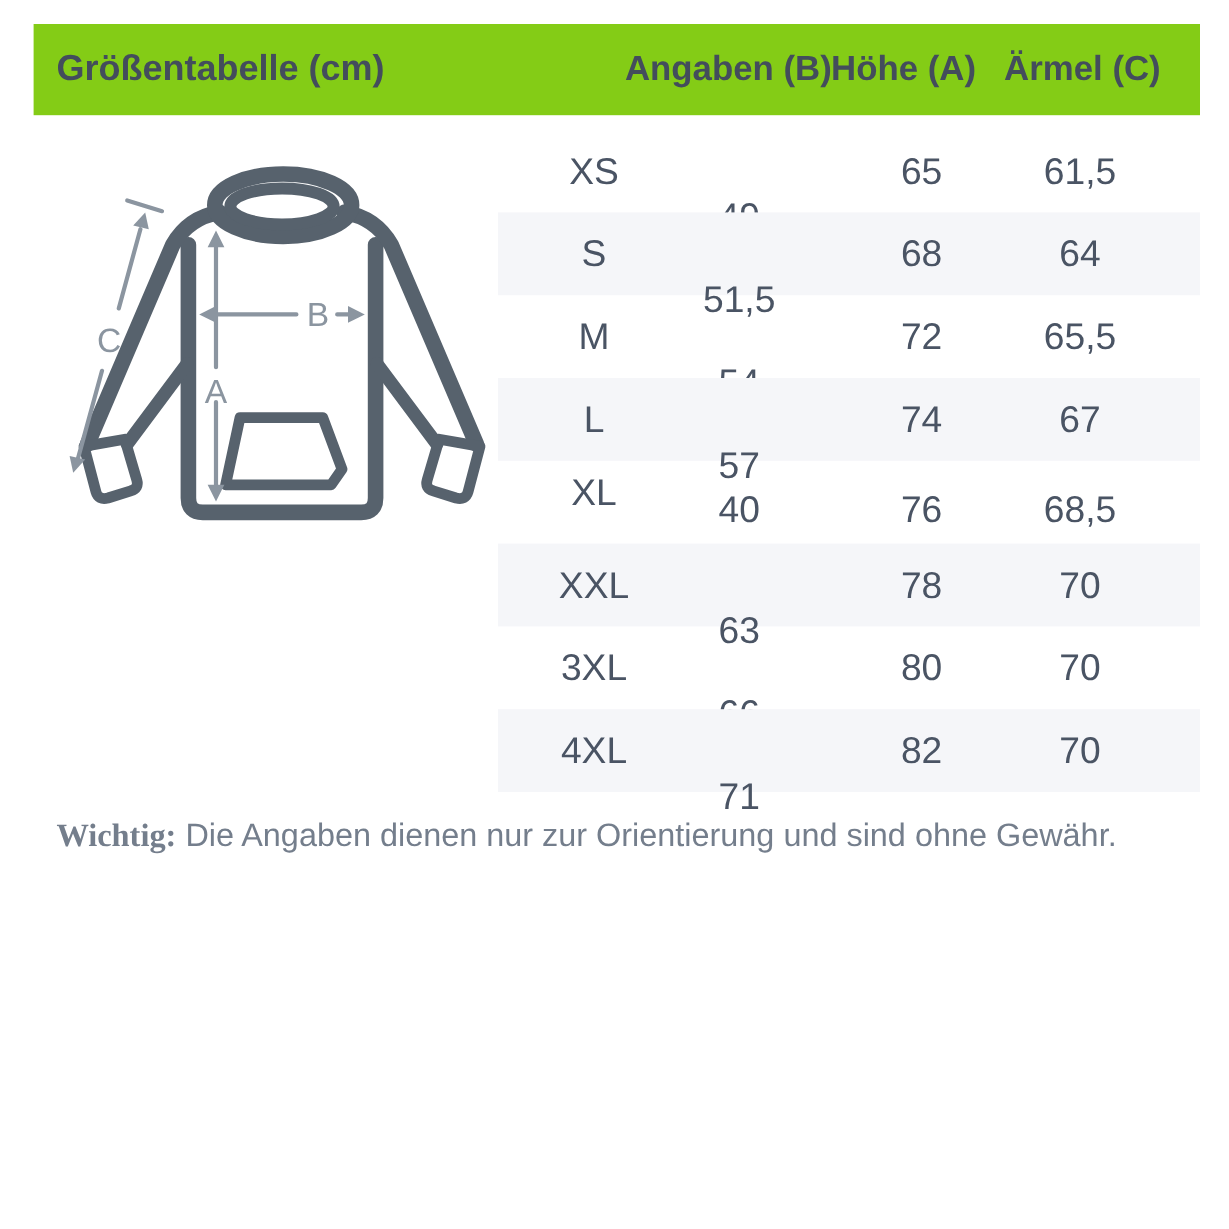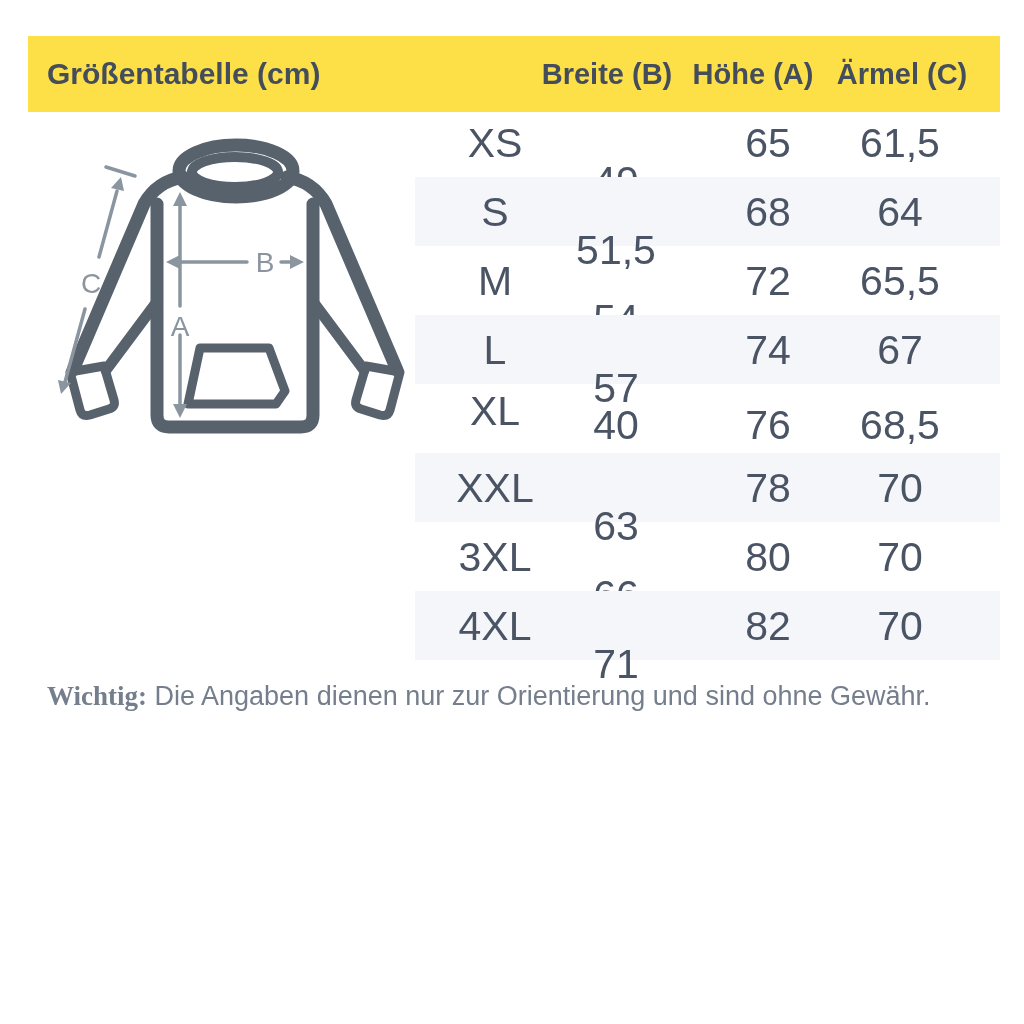--- a/index.html
+++ b/index.html
@@ -2,42 +2,42 @@
 <html><head>
 <meta charset="utf-8">
 <style>
   html,body{margin:0;padding:0;background:#ffffff;}
   #stage{
     position:relative;width:1024px;height:1024px;background:#ffffff;overflow:hidden;
     font-family:"Liberation Sans", sans-serif;
   }
   
   #header-band{
-    position:absolute;left:28px;top:36px;width:972px;height:76px;
-    background:#fde047;
+    position:absolute;left:28px;top:20px;width:972px;height:76px;
+    background:#84cc16;
   }
   #page-title{
     position:absolute;left:19px;top:0;height:76px;line-height:76px;
     font-size:30px;font-weight:bold;color:#434d5c;white-space:nowrap;
   }
   .col-header{
     position:absolute;top:50%;transform:translate(-50%,-50%);
     font-size:29px;font-weight:bold;color:#434d5c;white-space:nowrap;
   }
   #col-header-b{left:579px;}
   #col-header-a{left:725px;}
   #col-header-c{left:874px;}
 
   
   #size-table{position:absolute;left:415px;top:108px;width:585px;}
   .t-row{position:relative;width:585px;height:69px;}
   .t-row:nth-child(even){background:#f5f6f9;}
   .t-cell{
     position:absolute;top:50%;transform:translate(-50%,-50%);
-    font-size:41px;color:#4a5464;white-space:nowrap;
+    font-size:31px;color:#4a5464;white-space:nowrap;
   }
   .cell-size{left:80px;}
   .cell-b{left:201px;margin-top:38px;}
   .cell-a{left:353px;}
   .cell-c{left:485px;text-align:center;}
   
   .t-row:nth-child(5) .cell-size{margin-top:-8px;}
   .t-row:nth-child(5) .cell-b,
   .t-row:nth-child(5) .cell-a,
   .t-row:nth-child(5) .cell-c{margin-top:6px;}
@@ -52,21 +52,21 @@
   }
   #note .lead{font-weight:bold;font-family:Liberation Serif, serif;}
 </style>
 </head>
 <body>
 
 <div id="stage">
 
   <div id="header-band">
     <div id="page-title">Größentabelle (cm)</div>
-    <div id="col-header-b" class="col-header">Breite (B)</div>
+    <div id="col-header-b" class="col-header">Angaben (B)</div>
     <div id="col-header-a" class="col-header">Höhe (A)</div>
     <div id="col-header-c" class="col-header">Ärmel (C)</div>
   </div>
 
   <svg id="hoodie-svg" width="380" height="330" viewBox="0 0 380 330">
     <g stroke="#57626d" fill="none" stroke-linecap="round" stroke-linejoin="round">
 
       <path d="M117 84 L117 295 Q117 307 129 307 L261 307 Q273 307 273 295 L273 84" stroke-width="13"></path>
 
       <path d="M143 57 C125 60 112 70 104 84 L33 250" stroke-width="13"></path>

